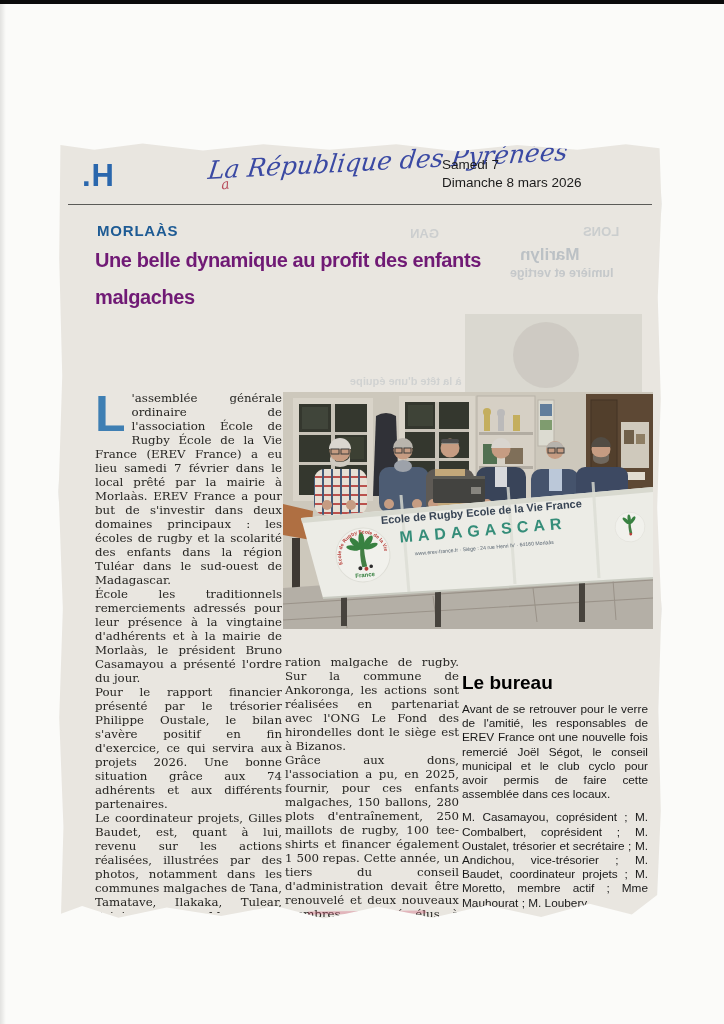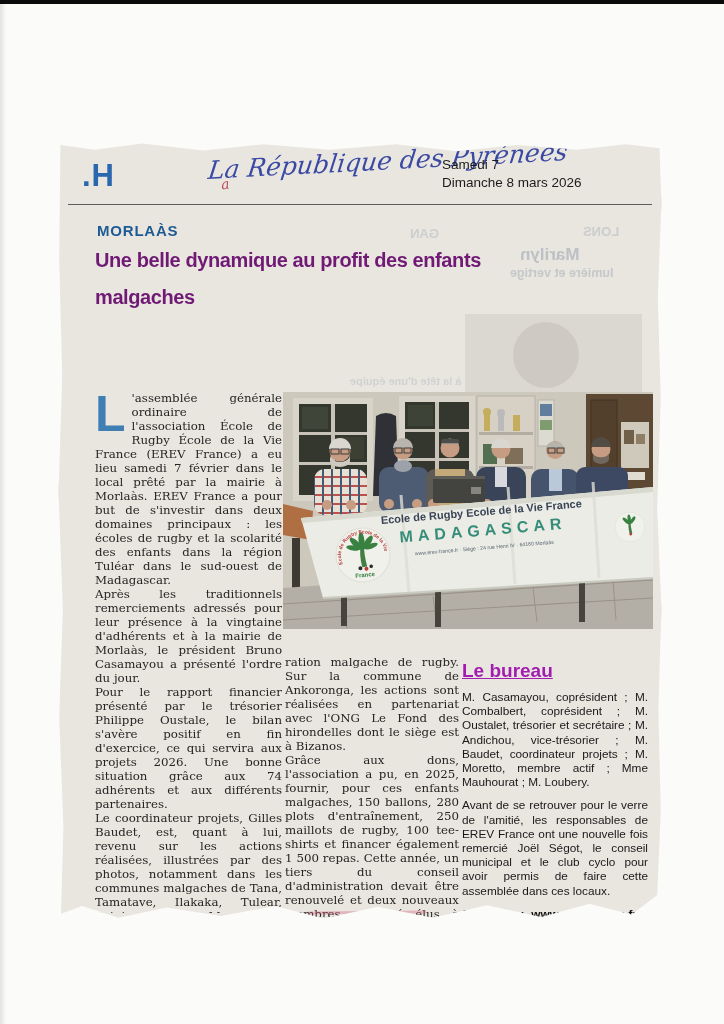--- a/index.html
+++ b/index.html
@@ -52,21 +52,21 @@
   
   .photo{left:225px;top:250px;width:370px;height:237px;background:#c9c4b8;overflow:hidden;}
   .photo svg{position:static;display:block;}
   .caption{left:225px;top:491px;width:370px;font-size:11px;color:#101010;}
   .caption b{font-weight:bold;}
   .credit{color:#8a8a86;font-size:10px;font-weight:normal;}
 
   
   .col3{left:404px;top:518px;width:186px;height:258px;overflow:hidden;}
   .col3 *{position:static;}
-  .sidebar-title{display:block;font-size:19px;font-weight:bold;color:#a21caf;margin:0 0 8px 0;text-decoration:underline;}
+  .sidebar-title{display:block;font-size:19px;font-weight:bold;color:#000000;margin:12px 0 8px 0;}
   .sidebar-p{display:block;font-size:11.8px;line-height:14.2px;color:#191919;text-align:justify;margin:0 0 9px 0;}
   .sidebar-contact{display:block;font-size:11.8px;line-height:14.2px;color:#111;font-weight:bold;text-align:justify;}
 
   .pink-smear{left:250px;top:769px;width:118px;height:3px;background:rgba(213,82,112,.32);
       transform:rotate(-.6deg);}
 </style>
 </head>
 <body>
 
 <div id="scan">
@@ -90,21 +90,21 @@
     <span class="ghost" style="left:452px;top:124px;font-size:12.5px;opacity:.42">lumière et vertige</span>
     <span class="ghost" style="left:292px;top:233px;font-size:11px;opacity:.28">à la tête d'une équipe</span>
     <div class="ghost-photo"></div>
     <div class="ghost-face"></div>
 
     <span class="kicker">MORLAÀS</span>
     <div class="headline">Une belle dynamique au profit des enfants malgaches</div>
 
     <div class="bodycol col1">
       <p><span class="dropcap">L</span><span style="position:static">'assemblée générale ordinaire de l'association École de Rugby École de la Vie France (EREV France) a eu lieu samedi 7 février dans le local prêté par la mairie à Morlaàs. EREV France a pour but de s'investir dans deux domaines principaux : les écoles de rugby et la scolarité des enfants dans la région Tuléar dans le sud-ouest de Madagascar.</span></p>
-      <p>Après les traditionnels remerciements adressés pour leur présence à la vingtaine d'adhérents et à la mairie de Morlaàs, le président Bruno Casamayou a présenté l'ordre du jour.</p>
+      <p>École les traditionnels remerciements adressés pour leur présence à la vingtaine d'adhérents et à la mairie de Morlaàs, le président Bruno Casamayou a présenté l'ordre du jour.</p>
       <p>Pour le rapport financier présenté par le trésorier Philippe Oustale, le bilan s'avère positif en fin d'exercice, ce qui servira aux projets 2026. Une bonne situation grâce aux 74 adhérents et aux différents partenaires.</p>
       <p>Le coordinateur projets, Gilles Baudet, est, quant à lui, revenu sur les actions réalisées, illustrées par des photos, notamment dans les communes malgaches de Tana, Tamatave, Ilakaka, Tulear, Saint augustin, Mangily et Ankoronga. EREV France a, en particulier, parrainé 72 enfants qui vont ainsi l'école publique.</p>
 
     </div>
 
     <div class="photo">
       <svg width="370" height="237" viewBox="0 0 370 237" xmlns="http://www.w3.org/2000/svg">
         <defs>
           <pattern id="plaid" width="9" height="9" patternUnits="userSpaceOnUse">
             <rect width="9" height="9" fill="#e8e2d6"></rect>
@@ -290,20 +290,20 @@
     </div>
 
 
     <div class="bodycol col2">
       <p>ration malgache de rugby. Sur la commune de Ankoronga, les actions sont réalisées en partenariat avec l'ONG Le Fond des hirondelles dont le siège est à Bizanos.</p>
       <p>Grâce aux dons, l'association a pu, en 2025, fournir, pour ces enfants malgaches, 150 ballons, 280 plots d'entraînement, 250 maillots de rugby, 100 tee-shirts et financer également 1 500 repas. Cette année, un tiers du conseil d'administration devait être renouvelé et deux nouveaux membres ont été élus à l'unanimité. MM. Casamayou et Baudet, candidats à leur succession, ont été réélus à l'unanimité.</p>
     </div>
 
     <div class="col3">
       <span class="sidebar-title">Le bureau</span>
+      <span class="sidebar-p">Avant de se retrouver pour le verre de l'amitié, les responsables de EREV France ont une nouvelle fois remercié Joël Ségot, le conseil municipal et le club cyclo pour avoir permis de faire cette assemblée dans ces locaux.</span>
       <span class="sidebar-p">M. Casamayou, coprésident ; M. Combalbert, coprésident ; M. Oustalet, trésorier et secrétaire ; M. Andichou, vice-trésorier ; M. Baudet, coordinateur projets ; M. Moretto, membre actif ; Mme Mauhourat ; M. Loubery.</span>
-      <span class="sidebar-p">Avant de se retrouver pour le verre de l'amitié, les responsables de EREV France ont une nouvelle fois remercié Joël Ségot, le conseil municipal et le club cyclo pour avoir permis de faire cette assemblée dans ces locaux.</span>
       <span class="sidebar-contact">Site web : www.erev-france.fr ; mail : erevfrance.fr@gmail.com.</span>
     </div>
 
     <div class="pink-smear"></div>
   </div>
 </div>
 
 </body></html>

